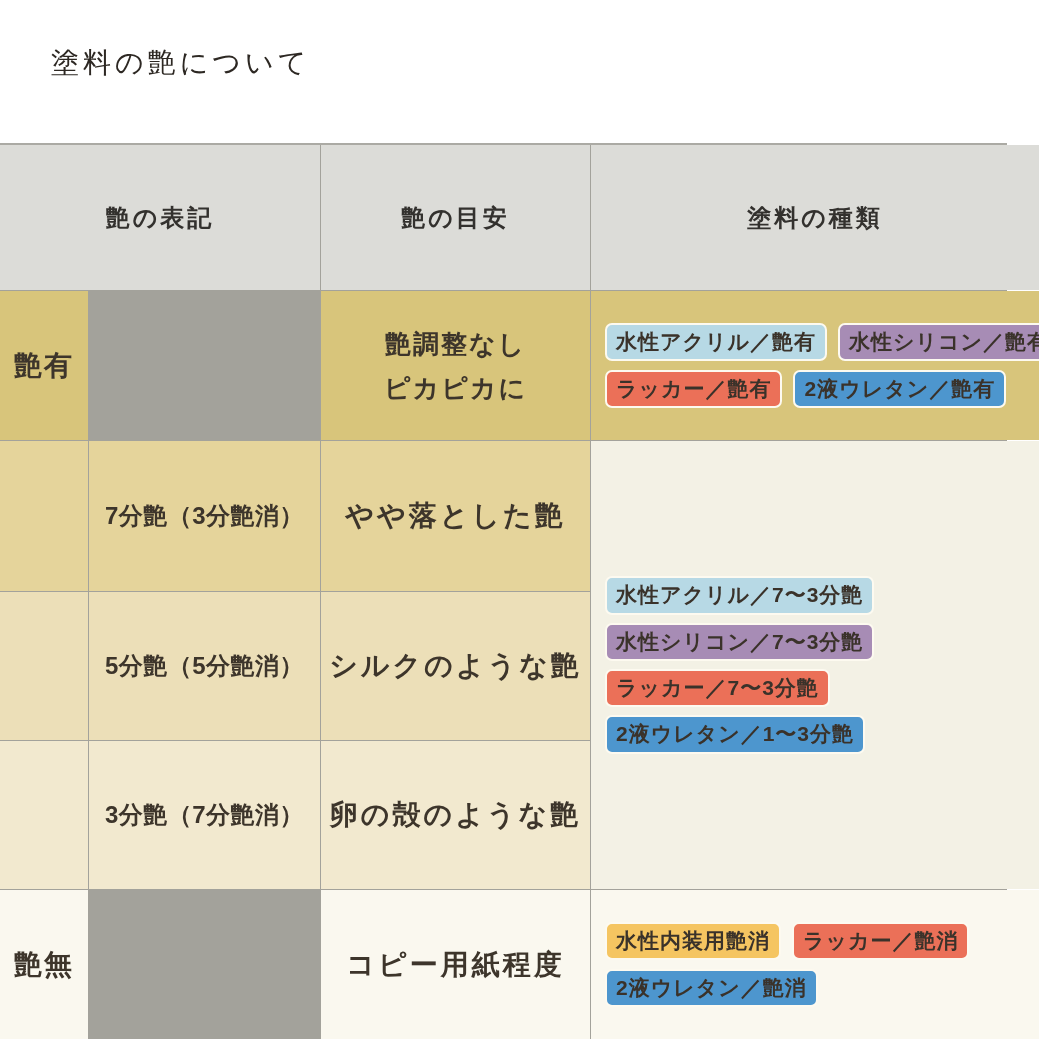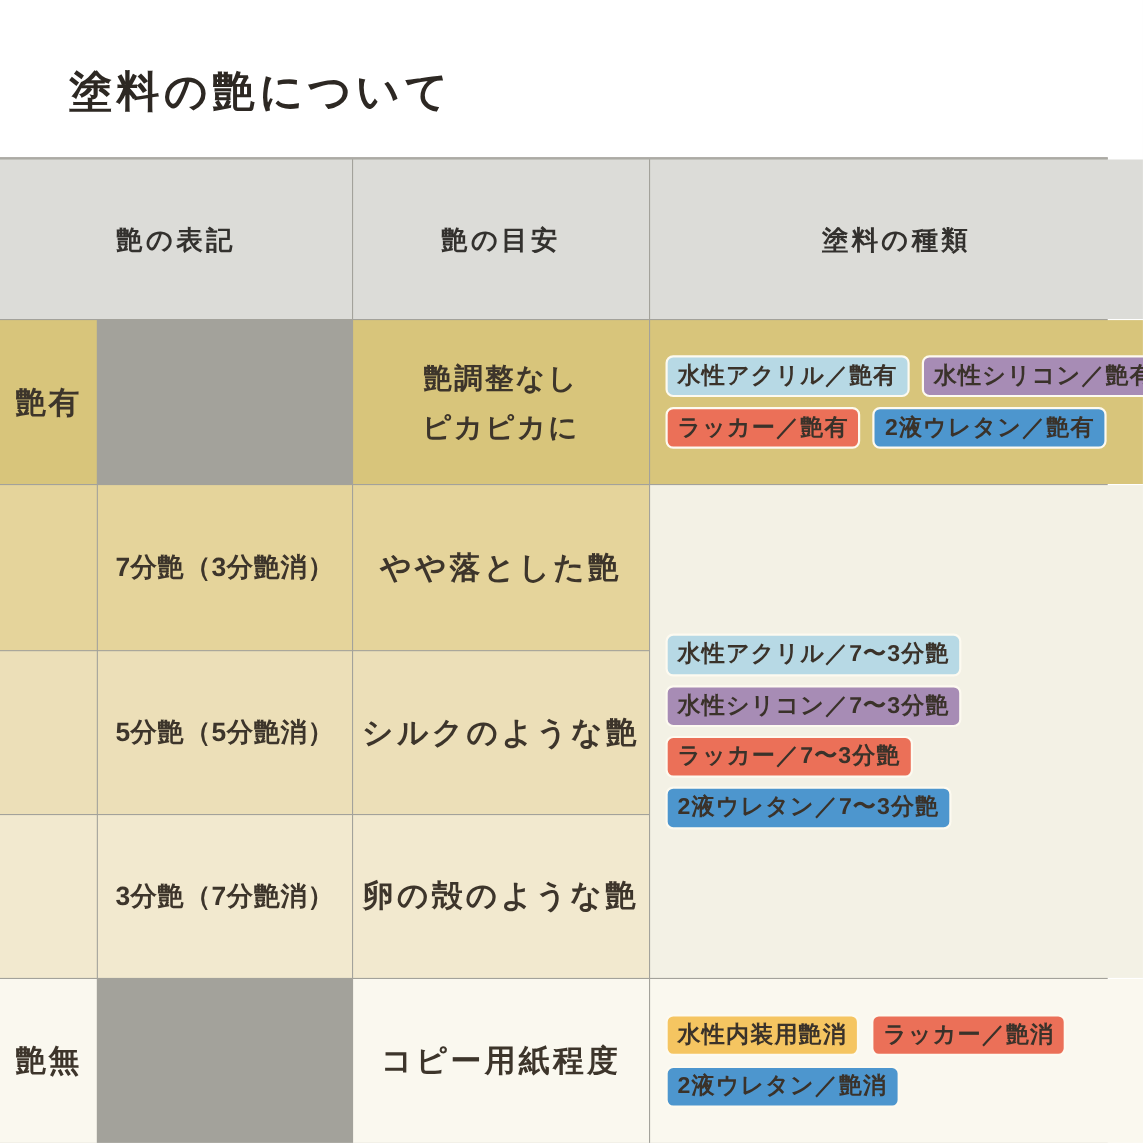--- a/index.html
+++ b/index.html
@@ -5,22 +5,22 @@
   html,body{margin:0;padding:0;}
   body{
     width:1039px;height:1039px;
     background:#ffffff;
     font-family:"Liberation Sans","DejaVu Sans",sans-serif;
     -webkit-font-smoothing:antialiased;
   }
   .page{position:relative;width:1039px;height:1039px;overflow:hidden;background:#ffffff;}
 
   .title{
-    position:absolute;left:51px;top:44px;margin:12px;
-    font-size:39px;font-weight:bold;letter-spacing:4px;color:#2d2823;
+    position:absolute;left:51px;top:44px;margin:0;
+    font-size:28px;font-weight:normal;letter-spacing:4px;color:#2d2823;
   }
 
   .gloss-table{
     position:absolute;left:0;top:143px;width:1007px;
     display:grid;
     grid-template-columns:88px 231px 269px 448px;
     grid-template-rows:145px 149px 150px 148px 148px 149px;
     gap:1px;
     background:#a3a29b;           
     border-top:2px solid #abaaa4;
@@ -86,21 +86,21 @@
     </div>
 
     <div class="cell gc1 gr3" style="background: rgb(229, 212, 155);"></div>
     <div class="cell val-mid gc2 gr3" style="background: rgb(229, 212, 155);">7分艶（3分艶消）</div>
     <div class="cell guide-big gc3 gr3" style="background: rgb(229, 212, 155);">やや落とした艶</div>
 
     <div class="cell badge-cell gc4 gr36" style="gap: 8px; background: rgb(243, 241, 229);">
       <span class="badge" style="background: rgb(183, 217, 229);">水性アクリル／7〜3分艶</span>
       <span class="badge" style="background: rgb(167, 140, 181);">水性シリコン／7〜3分艶</span>
       <span class="badge" style="background: rgb(235, 112, 88);">ラッカー／7〜3分艶</span>
-      <span class="badge" style="background: rgb(77, 150, 206);">2液ウレタン／7〜3分艶</span>
+      <span class="badge" style="background: rgb(77, 150, 206);">2液ウレタン／1〜3分艶</span>
     </div>
 
     <div class="cell gc1 gr4" style="background: rgb(236, 223, 184);"></div>
     <div class="cell val-mid gc2 gr4" style="background: rgb(236, 223, 184);">5分艶（5分艶消）</div>
     <div class="cell guide-big gc3 gr4" style="background: rgb(236, 223, 184);">シルクのような艶</div>
 
     <div class="cell gc1 gr5" style="background: rgb(242, 233, 207);"></div>
     <div class="cell val-mid gc2 gr5" style="background: rgb(242, 233, 207);">3分艶（7分艶消）</div>
     <div class="cell guide-big gc3 gr5" style="background: rgb(242, 233, 207);">卵の殻のような艶</div>
 

